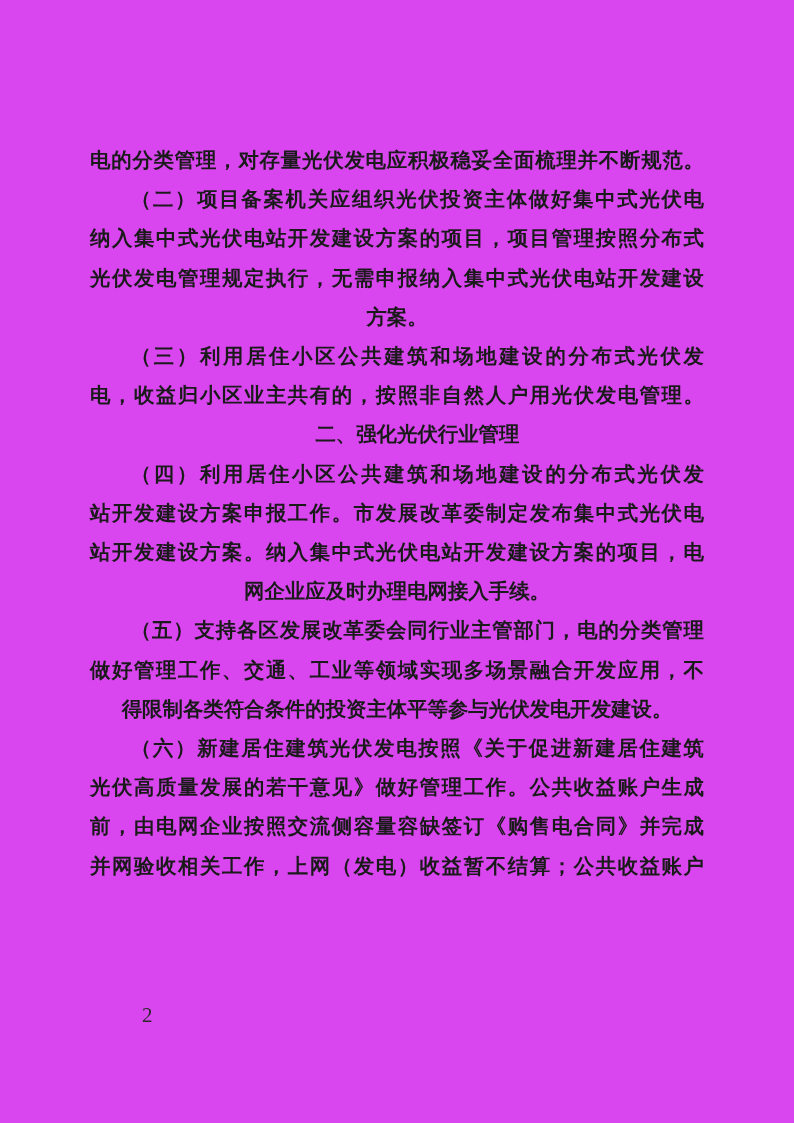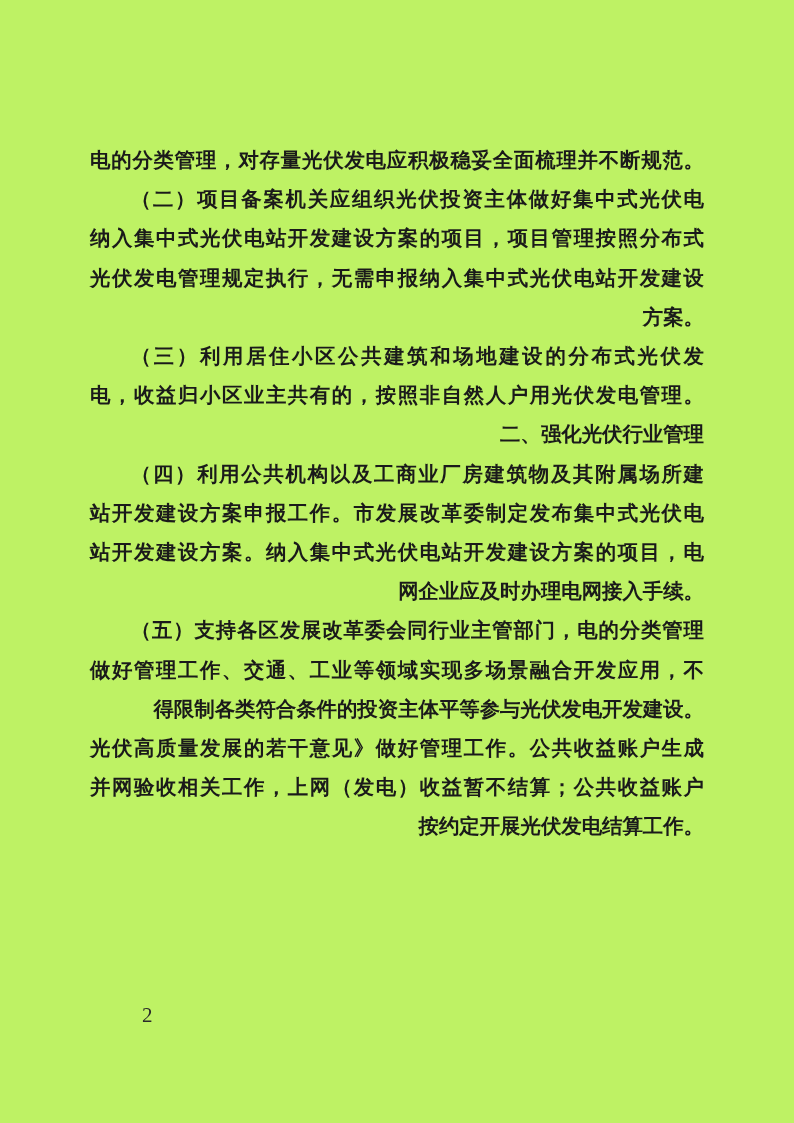--- a/index.html
+++ b/index.html
@@ -4,42 +4,42 @@
 <style>
   html, body {
     margin: 0;
     padding: 0;
     background: #ffffff;
   }
   .page {
     position: relative;
     width: 794px;
     height: 1123px;
-    background: #bef264;
+    background: #d946ef;
     overflow: hidden;
     font-family: "Liberation Sans", sans-serif;
   }
   .text-block {
     position: absolute;
     left: 90px;
     top: 141px;
     width: 614px;
     font-size: 20.4px;
     line-height: 39.2px;
     font-weight: 600;
     color: #1a1a1a;
     letter-spacing: 0;
   }
   .para {
     margin: 0;
     padding: 0;
   }
   .line {
     white-space: nowrap;
-    text-align: right;
+    text-align: center;
   }
   
   .fill {
     text-align: justify;
     text-align-last: justify;
     text-justify: inter-character;
   }
   
   .ind {
     text-indent: 2em;
@@ -75,35 +75,36 @@
     <div class="para">
       <div class="line fill ind">（三）利用居住小区公共建筑和场地建设的分布式光伏发</div>
       <div class="line fill">电，收益归小区业主共有的，按照非自然人户用光伏发电管理。</div>
     </div>
 
     <div class="para">
       <div class="line ind">二、强化光伏行业管理</div>
     </div>
 
     <div class="para">
-      <div class="line fill ind">（四）利用公共机构以及工商业厂房建筑物及其附属场所建</div>
+      <div class="line fill ind">（四）利用居住小区公共建筑和场地建设的分布式光伏发</div>
       <div class="line fill">站开发建设方案申报工作。市发展改革委制定发布集中式光伏电</div>
       <div class="line fill">站开发建设方案。纳入集中式光伏电站开发建设方案的项目，电</div>
       <div class="line">网企业应及时办理电网接入手续。</div>
     </div>
 
     <div class="para">
       <div class="line fill ind">（五）支持各区发展改革委会同行业主管部门，电的分类管理</div>
       <div class="line fill">做好管理工作、交通、工业等领域实现多场景融合开发应用，不</div>
       <div class="line">得限制各类符合条件的投资主体平等参与光伏发电开发建设。</div>
     </div>
 
     <div class="para">
+      <div class="line fill ind">（六）新建居住建筑光伏发电按照《关于促进新建居住建筑</div>
       <div class="line fill">光伏高质量发展的若干意见》做好管理工作。公共收益账户生成</div>
+      <div class="line fill">前，由电网企业按照交流侧容量容缺签订《购售电合同》并完成</div>
       <div class="line fill">并网验收相关工作，上网（发电）收益暂不结算；公共收益账户</div>
-      <div class="line">按约定开展光伏发电结算工作。</div>
     </div>
 
   </div>
 
   <div class="page-number">2</div>
 
 </div>
 
 </body></html>

